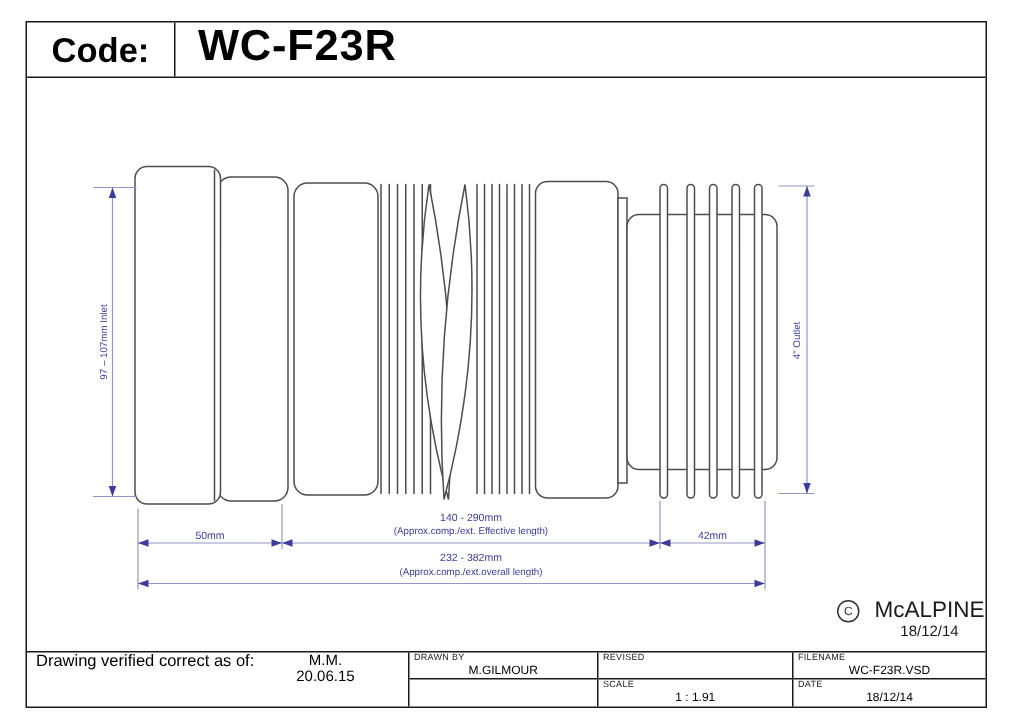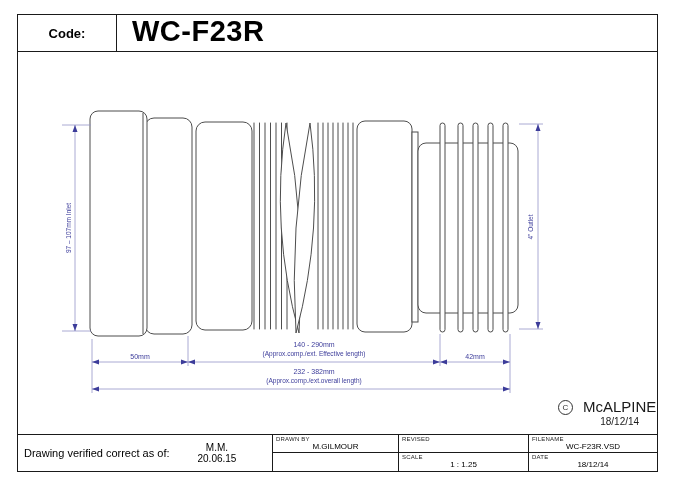--- a/index.html
+++ b/index.html
@@ -3,39 +3,39 @@
 <meta charset="utf-8">
 <style>
   html,body{margin:0;padding:0;background:#fff;}
   #page{position:relative;width:678px;height:479px;background:#ffffff;
         font-family:"Liberation Sans", sans-serif;overflow:hidden;}
   #sheet{position:absolute;left:17px;top:14px;width:641px;height:458px;
          border:1px solid #1a1a1a;box-sizing:border-box;display:flex;flex-direction:column;background:#fff;}
   
   .hdr{height:36px;display:flex;border-bottom:1px solid #1a1a1a;flex:0 0 auto;}
   .hdr-code-cell{width:98px;border-right:1px solid #1a1a1a;display:flex;align-items:center;justify-content:center;}
-  .hdr-code-label{font-size:13px;font-weight:bold;color:#000;}
+  .hdr-code-label{font-size:23px;font-weight:bold;color:#000;}
   .hdr-value-cell{flex:1;display:flex;align-items:flex-start;padding-left:15px;}
   .hdr-code-value{font-size:29px;font-weight:bold;color:#000;letter-spacing:0.5px;}
   
   .main{flex:1 1 auto;position:relative;}
   .main svg{position:absolute;left:0;top:0;}
   .copyright{position:absolute;left:540px;top:346px;display:flex;align-items:flex-start;}
   .c-circle{width:13px;height:13px;border:1px solid #333;border-radius:50%;font-size:8px;
             display:flex;align-items:center;justify-content:center;color:#333;margin-top:2px;}
   .c-txt{margin-left:10px;text-align:center;}
   .c-name{font-size:15px;color:#1a1a1a;}
   .c-date{font-size:10px;color:#1a1a1a;margin-top:1px;}
   
   .ftr{flex:0 0 auto;height:36px;border-top:1px solid #1a1a1a;display:grid;
        grid-template-columns:255px 126px 130px auto;grid-template-rows:18px 18px;box-sizing:content-box;}
   .cell{position:relative;box-sizing:border-box;}
   .bR{border-right:1px solid #1a1a1a;}
   .bB{border-bottom:1px solid #1a1a1a;}
-  .verif{grid-row:1/3;display:flex;align-items:center;}
+  .verif{grid-row:1/3;display:flex;align-items:flex-start;}
   .verif-label{font-size:11px;color:#000;padding-left:6px;white-space:nowrap;}
   .verif-val{margin-left:28px;text-align:center;font-size:10px;color:#000;line-height:11px;}
   .mini-label{position:absolute;left:3px;top:1px;font-size:6px;color:#222;letter-spacing:0.2px;}
   .cell-val{position:absolute;left:0;right:0;top:7px;text-align:center;font-size:8px;color:#000;}
 </style>
 </head>
 <body>
 
 <div id="page">
   <div id="sheet">
@@ -161,21 +161,21 @@
         <span class="mini-label">DRAWN BY</span>
         <span class="cell-val">M.GILMOUR</span>
       </div>
       <div class="cell bR" style="grid-column:2;grid-row:2;"></div>
       <div class="cell bR bB" style="grid-column:3;grid-row:1;">
         <span class="mini-label">REVISED</span>
         <span class="cell-val"></span>
       </div>
       <div class="cell bR" style="grid-column:3;grid-row:2;">
         <span class="mini-label">SCALE</span>
-        <span class="cell-val">1 : 1.25</span>
+        <span class="cell-val">1 : 1.91</span>
       </div>
       <div class="cell bB" style="grid-column:4;grid-row:1;">
         <span class="mini-label">FILENAME</span>
         <span class="cell-val">WC-F23R.VSD</span>
       </div>
       <div class="cell" style="grid-column:4;grid-row:2;">
         <span class="mini-label">DATE</span>
         <span class="cell-val">18/12/14</span>
       </div>
     </div>

